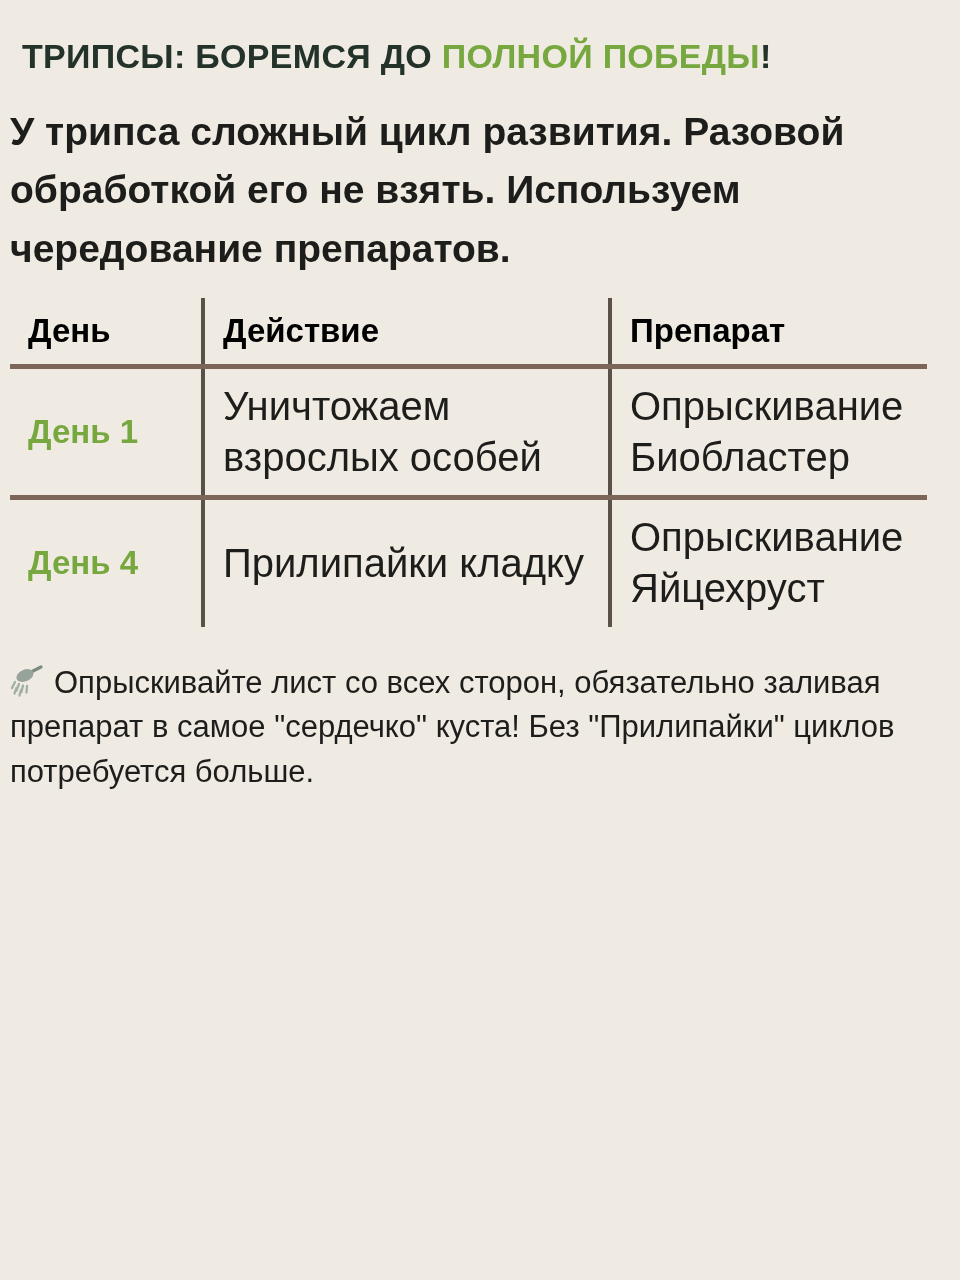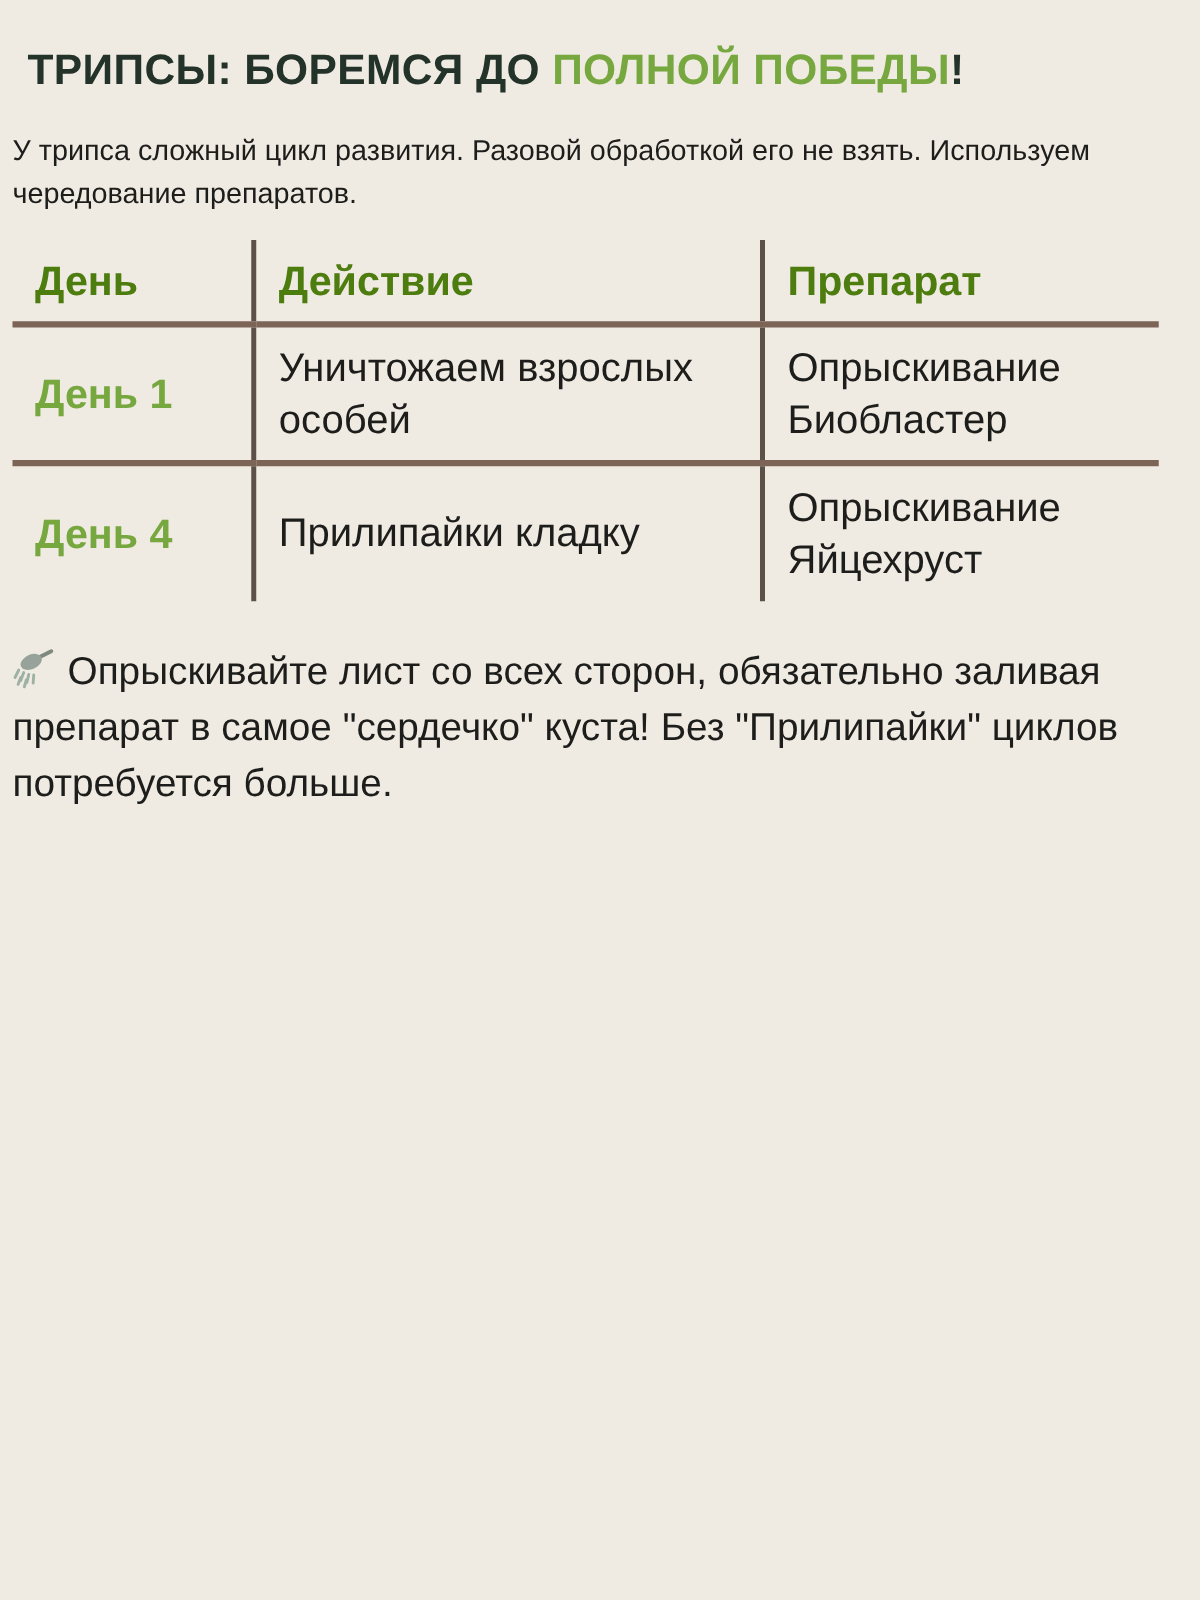--- a/index.html
+++ b/index.html
@@ -28,46 +28,46 @@
     line-height: 1.2;
     font-weight: 800;
     color: #2f4e3a;
     letter-spacing: 0.3px;
   }
   .subtitle .accent { color: #76a83f; }
   .subtitle .dark { color: #24332a; }
 
   p.body {
     margin: 26px 0 0 0;
-    font-size: 23px;
+    font-size: 39px;
     line-height: 1.5;
-    font-weight: 400;
+    font-weight: 700;
   }
   p.body.tight { margin-top: 15px; }
 
   table.schedule {
     margin-top: 20px;
     border-collapse: collapse;
     table-layout: fixed;
     width: 917px;
   }
   .schedule th, .schedule td {
     vertical-align: middle;
     text-align: left;
     padding: 12px 12px 12px 18px;
   }
   .schedule th {
     font-size: 33px;
     font-weight: 800;
-    color: #4d7c0f;
+    color: #000000;
     height: 68px;
     border-bottom: 5px solid #7c6457;
   }
   .schedule td {
-    font-size: 32px;
+    font-size: 40px;
     font-weight: 500;
     line-height: 1.28;
     height: 110px;
     border-bottom: 5px solid #7c6457;
   }
   .schedule tr > *:nth-child(1),
   .schedule tr > *:nth-child(2) {
     border-right: 4px solid #5c5148;
   }
   .schedule tbody tr:last-child td { border-bottom: none; }

